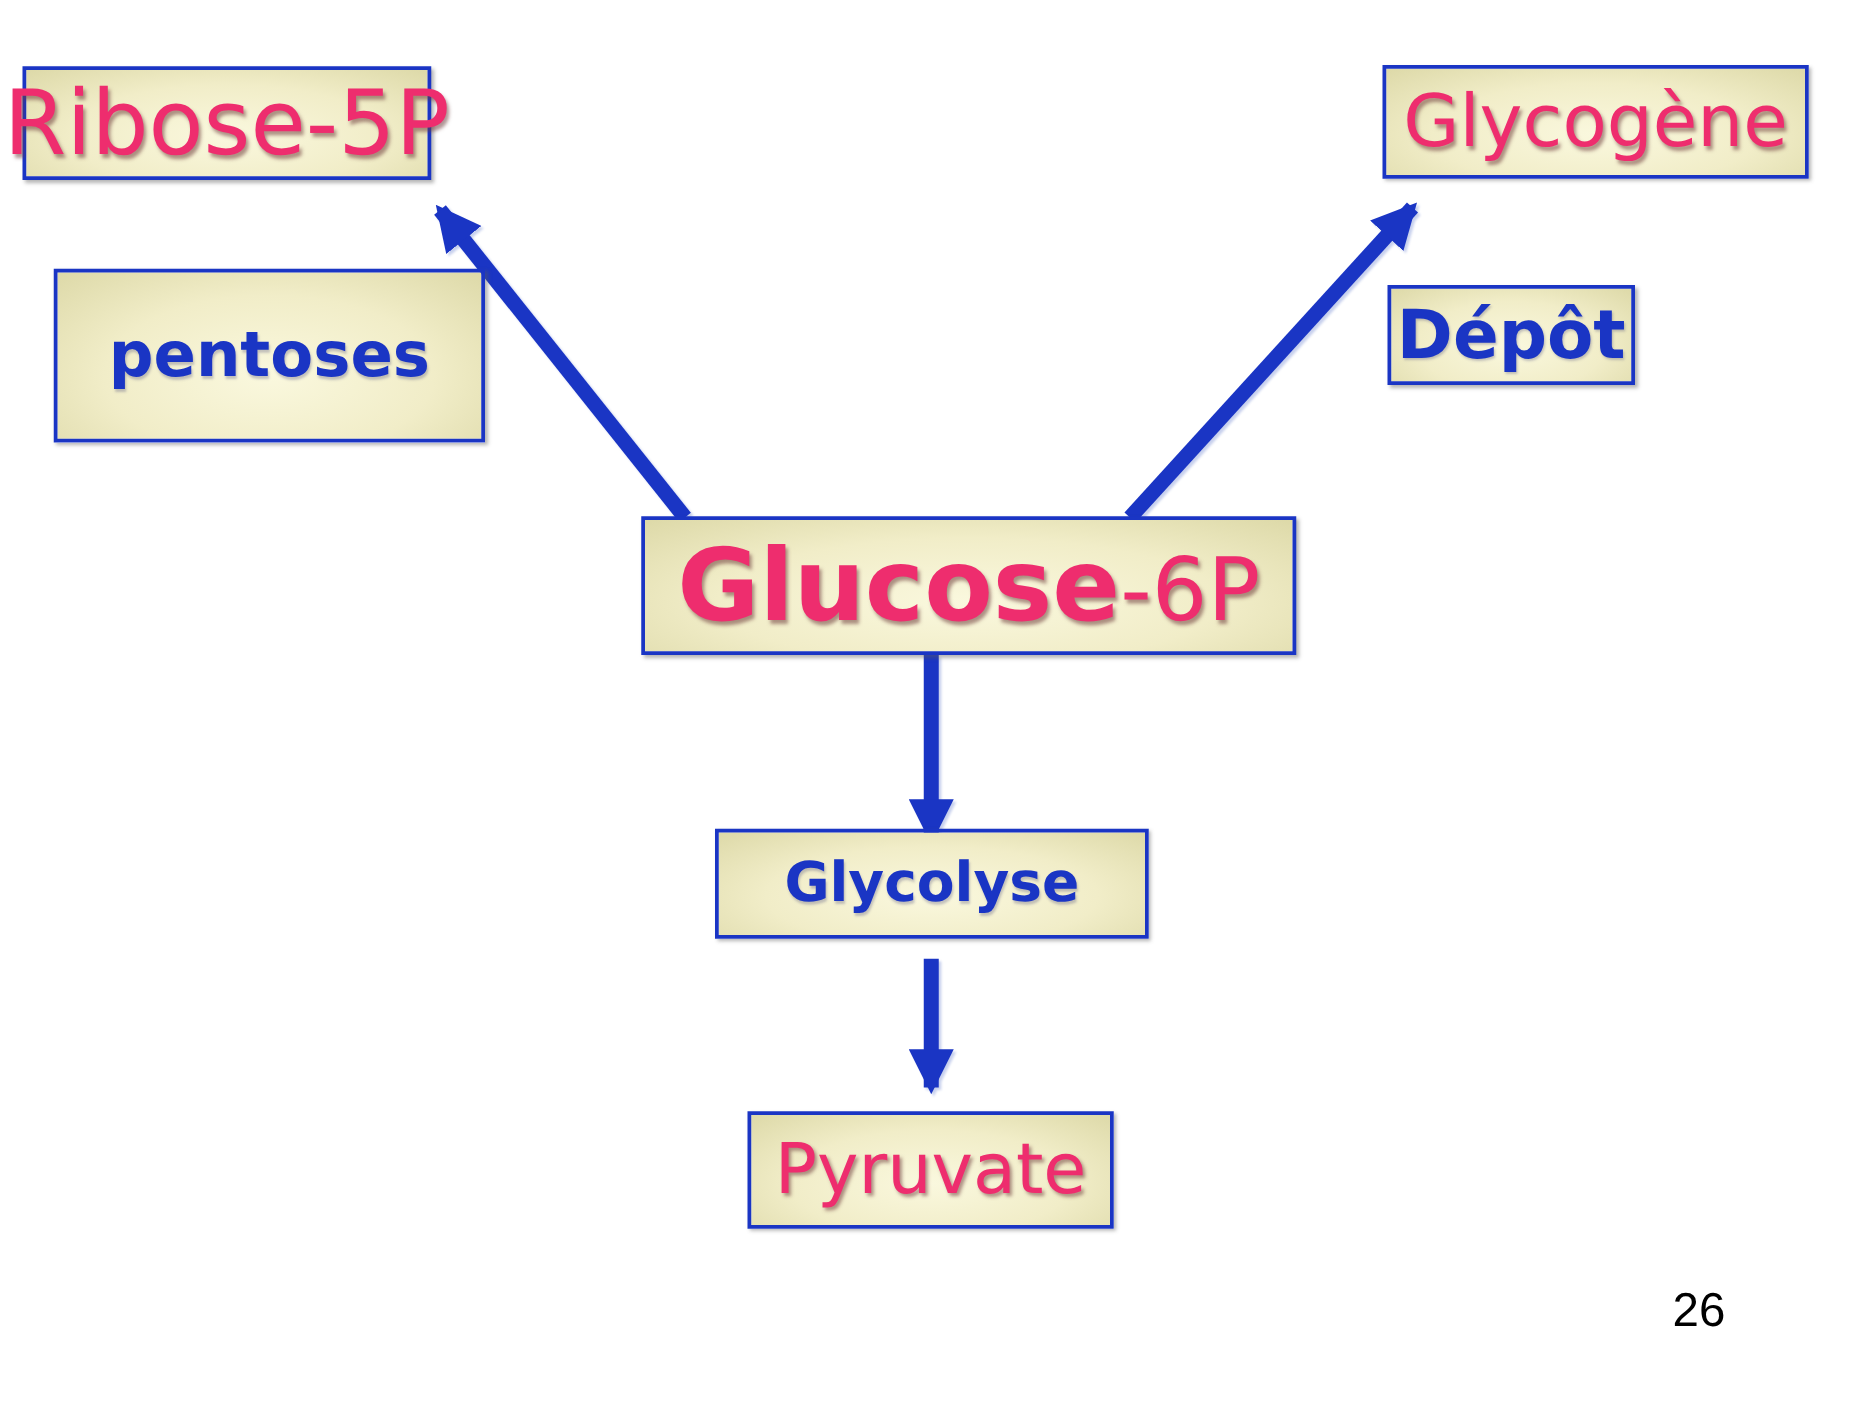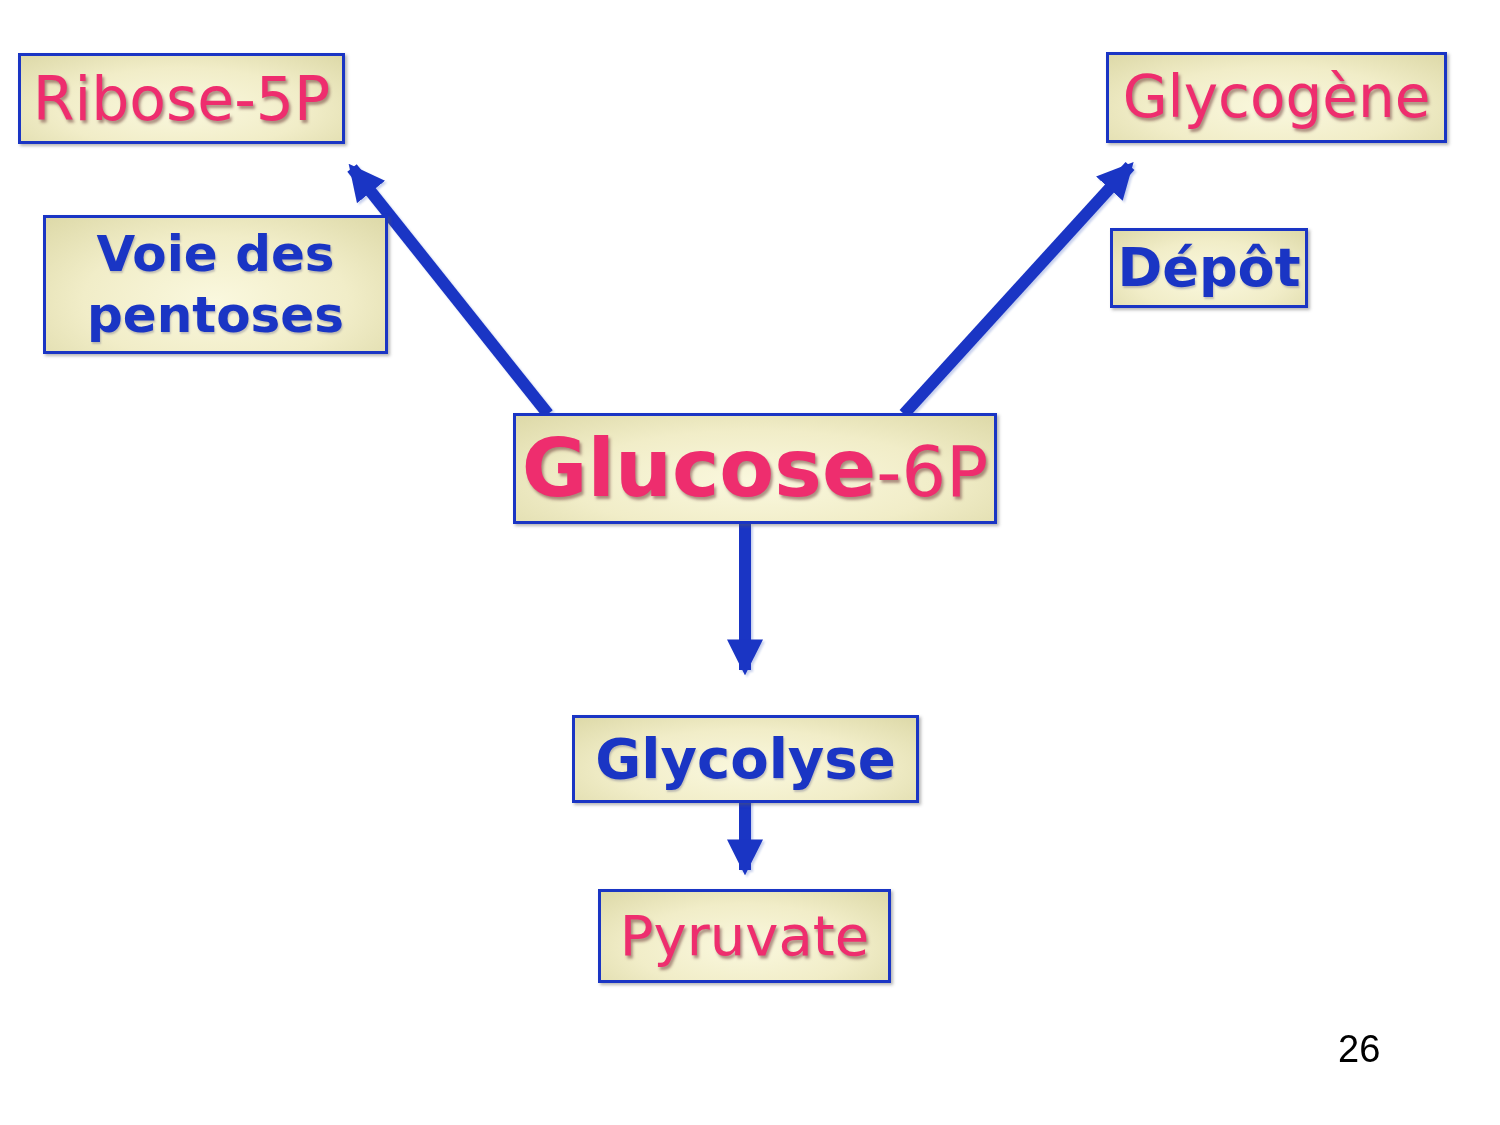--- a/index.html
+++ b/index.html
@@ -36,26 +36,26 @@
     color: var(--pink);
     font-weight: normal;
     text-shadow: 2px 3px 3px rgba(110,60,60,0.55);
   }
   .pathway {
     color: var(--blue);
     font-weight: bold;
     text-shadow: 1px 2px 2px rgba(70,70,120,0.30);
   }
   
-  .n-ribose    { left: 18px;   top: 53px;  width: 327px; height: 91px;  font-size: 60px; }
+  .n-ribose    { left: 18px;   top: 53px;  width: 327px; height: 91px;  font-size: 72px; }
   .n-voie      { left: 43px;   top: 215px; width: 345px; height: 139px; font-size: 50px; line-height: 1.22; }
   .n-glycogene { left: 1106px; top: 52px;  width: 341px; height: 91px;  font-size: 58px; align-items: center; }
   .n-depot     { left: 1110px; top: 228px; width: 198px; height: 80px;  font-size: 54px; align-items: center; }
-  .n-glucose   { left: 513px;  top: 413px; width: 484px; height: 111px; font-size: 80px; }
-  .n-glycolyse { left: 572px;  top: 715px; width: 347px; height: 88px;  font-size: 56px; }
+  .n-glucose   { left: 513px;  top: 413px; width: 524px; height: 111px; font-size: 80px; }
+  .n-glycolyse { left: 572px;  top: 663px; width: 347px; height: 88px;  font-size: 44px; }
   .n-pyruvate  { left: 598px;  top: 889px; width: 293px; height: 94px;  font-size: 56px; }
   .n-glucose .main   { font-weight: bold; color: var(--pink); }
   .n-glucose .suffix { font-weight: normal; font-size: 70px; color: var(--pink); }
   .edges-layer {
     position: absolute;
     left: 0; top: 0;
     width: 1500px; height: 1125px;
     pointer-events: none;
   }
   .edge {
@@ -89,21 +89,20 @@
     <line class="edge" x1="745" y1="524" x2="745" y2="670" marker-end="url(#ah)"></line>
     <line class="edge" x1="745" y1="767" x2="745" y2="870" marker-end="url(#ah)"></line>
   </svg>
 
   <div class="node metabolite n-ribose">
     <span>Ribose-5P</span>
   </div>
 
   <div class="node pathway n-voie">
     <span>
-      <span style="display:block">Voie des</span>
       <span style="display:block">pentoses</span>
     </span>
   </div>
 
   <div class="node metabolite n-glycogene">
     <span>Glycogène</span>
   </div>
 
   <div class="node pathway n-depot">
     <span>Dépôt</span>

